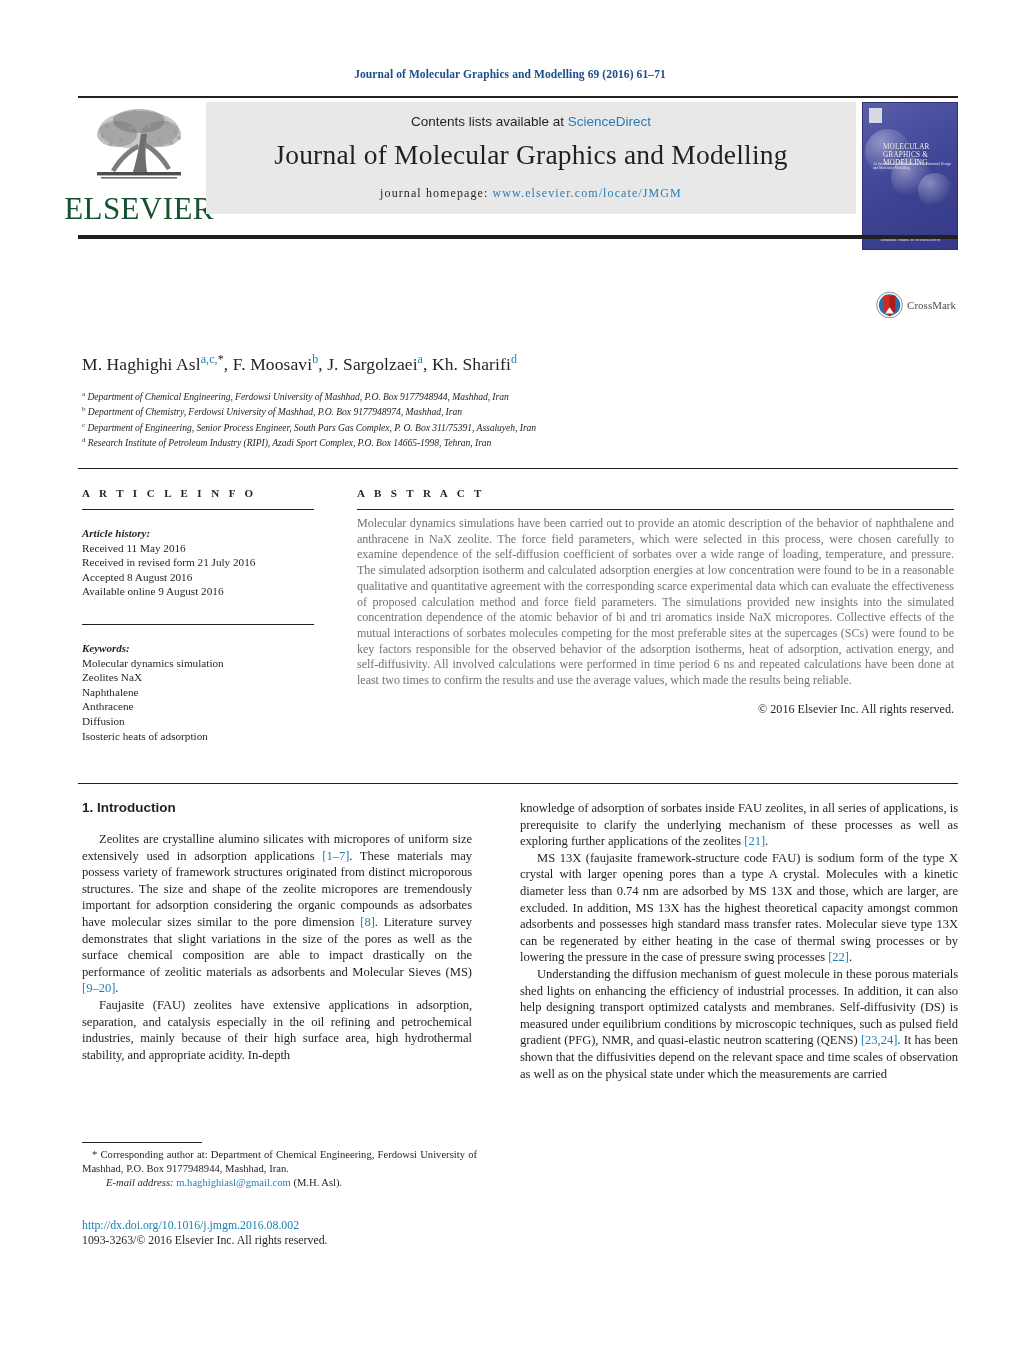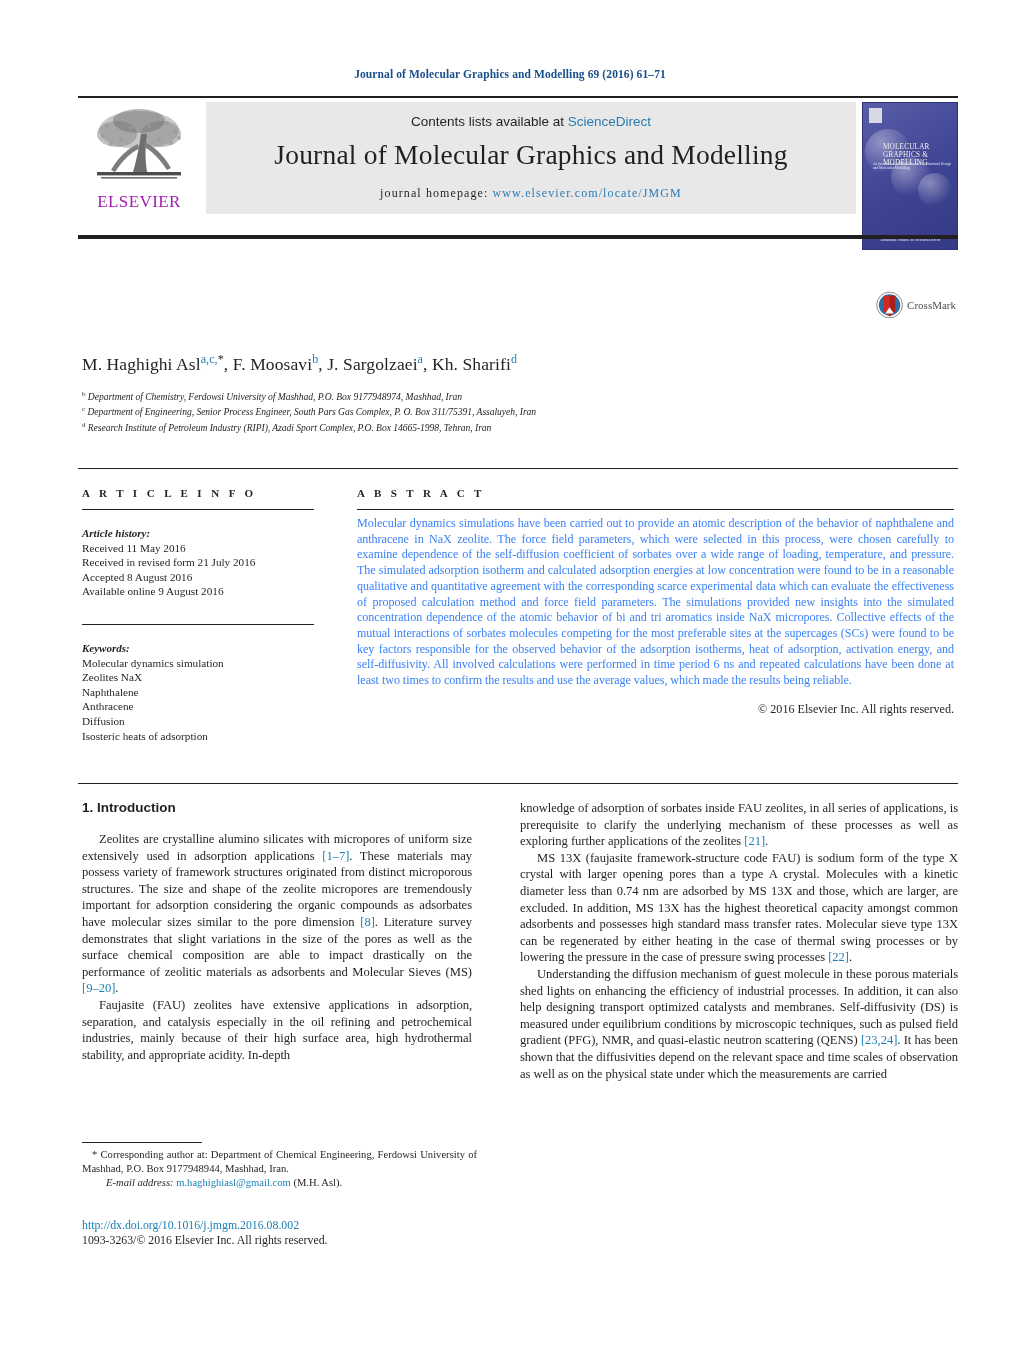--- a/index.html
+++ b/index.html
@@ -58,22 +58,22 @@
     display: flex;
     flex-direction: column;
     align-items: center;
     justify-content: flex-start;
     padding-top: 4px;
     box-sizing: border-box;
   }
   .tree-svg { display: block; }
   .elsevier-word {
     font-family: "Liberation Serif", serif;
-    color: #a21caf;
-    font-size: 17px;
+    color: #14532d;
+    font-size: 31px;
     letter-spacing: 0.4px;
     line-height: 1;
     margin-top: 1px;
     font-weight: normal;
   }
   .journal-band {
     flex: 1 1 auto;
     background: #e8e8e8;
     margin-left: 6px;
     margin-right: 6px;
@@ -283,21 +283,21 @@
     font-size: 11.2px;
     line-height: 14.6px;
     color: #231f20;
   }
   .kw-block { margin-top: 25px; }
   .abstract-body {
     font-family: "Liberation Serif", serif;
     font-size: 12.1px;
     line-height: 15.7px;
     text-align: justify;
-    color: #3b82f6;
+    color: #737373;
     letter-spacing: -0.05px;
   }
   .copyright {
     font-family: "Liberation Serif", serif;
     font-size: 12.1px;
     line-height: 15.7px;
     text-align: right;
     margin-top: 13px;
     color: #231f20;
   }
@@ -473,20 +473,21 @@
   </div>
 
   <div class="authors">
     <span>M. Haghighi Asl</span><sup><span>a,c,</span><span class="star">*</span></sup>,
     <span>F. Moosavi</span><sup>b</sup>,
     <span>J. Sargolzaei</span><sup>a</sup>,
     <span>Kh. Sharifi</span><sup>d</sup>
   </div>
 
   <div class="affiliations">
+    <div class="aff"><sup>a</sup> <span>Department of Chemical Engineering, Ferdowsi University of Mashhad, P.O. Box 9177948944, Mashhad, Iran</span></div>
     <div class="aff"><sup>b</sup> <span>Department of Chemistry, Ferdowsi University of Mashhad, P.O. Box 9177948974, Mashhad, Iran</span></div>
     <div class="aff"><sup>c</sup> <span>Department of Engineering, Senior Process Engineer, South Pars Gas Complex, P. O. Box 311/75391, Assaluyeh, Iran</span></div>
     <div class="aff"><sup>d</sup> <span>Research Institute of Petroleum Industry (RIPI), Azadi Sport Complex, P.O. Box 14665-1998, Tehran, Iran</span></div>
   </div>
 
   <div class="info-rule-top"></div>
 
   <div class="info-col">
     <div class="sec-head">A R T I C L E   I N F O</div>
     <div class="hr-thin"></div>

